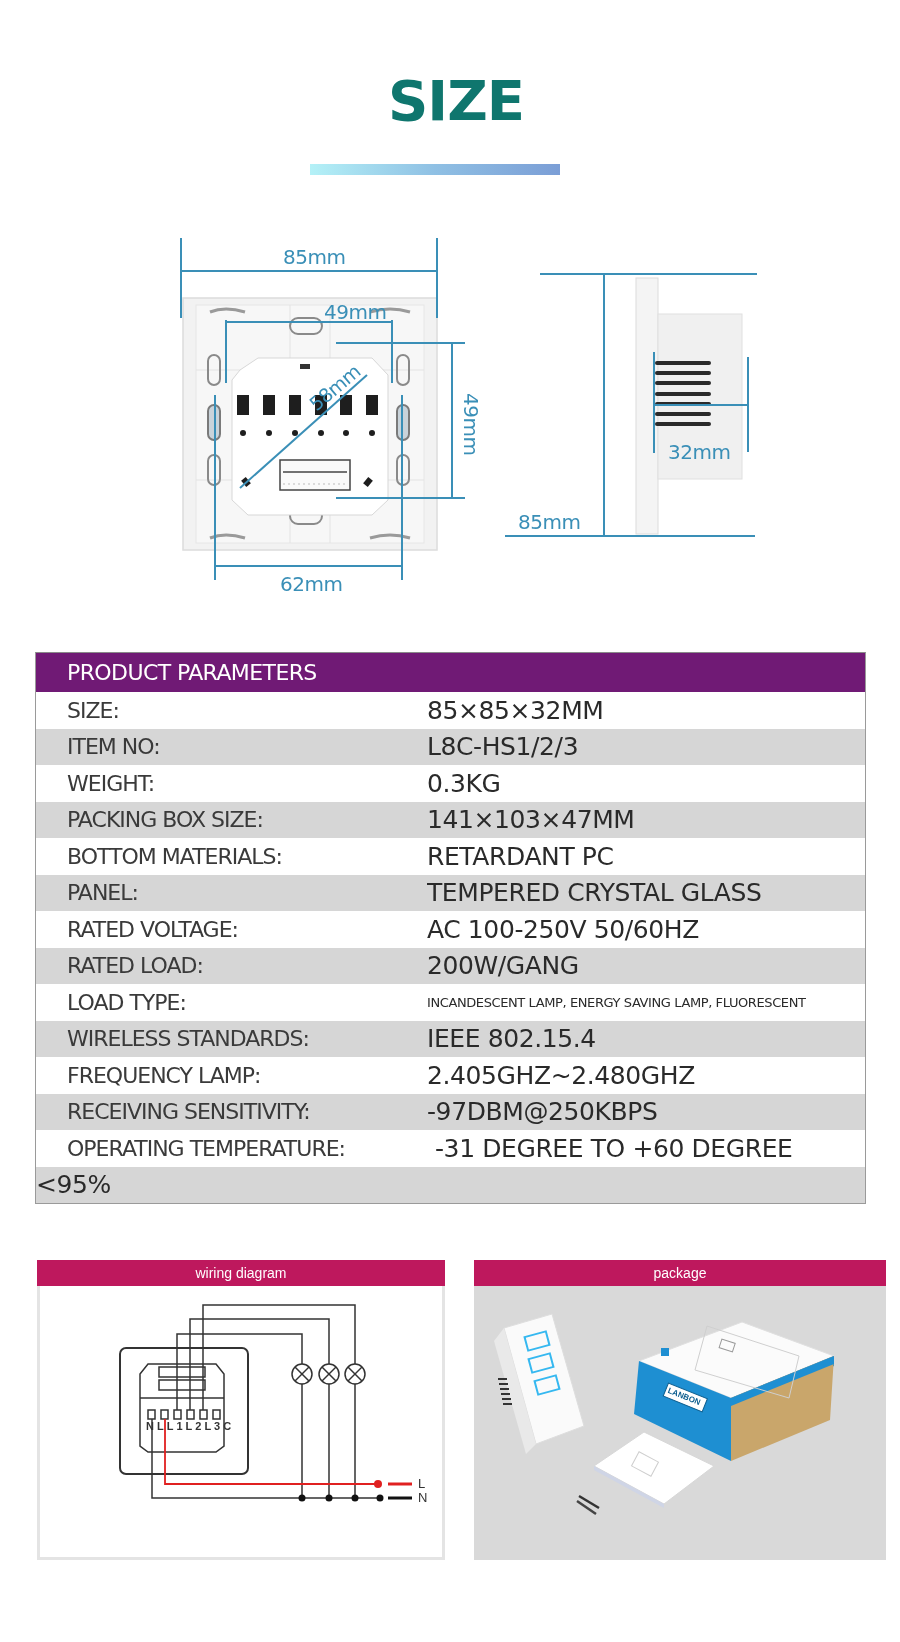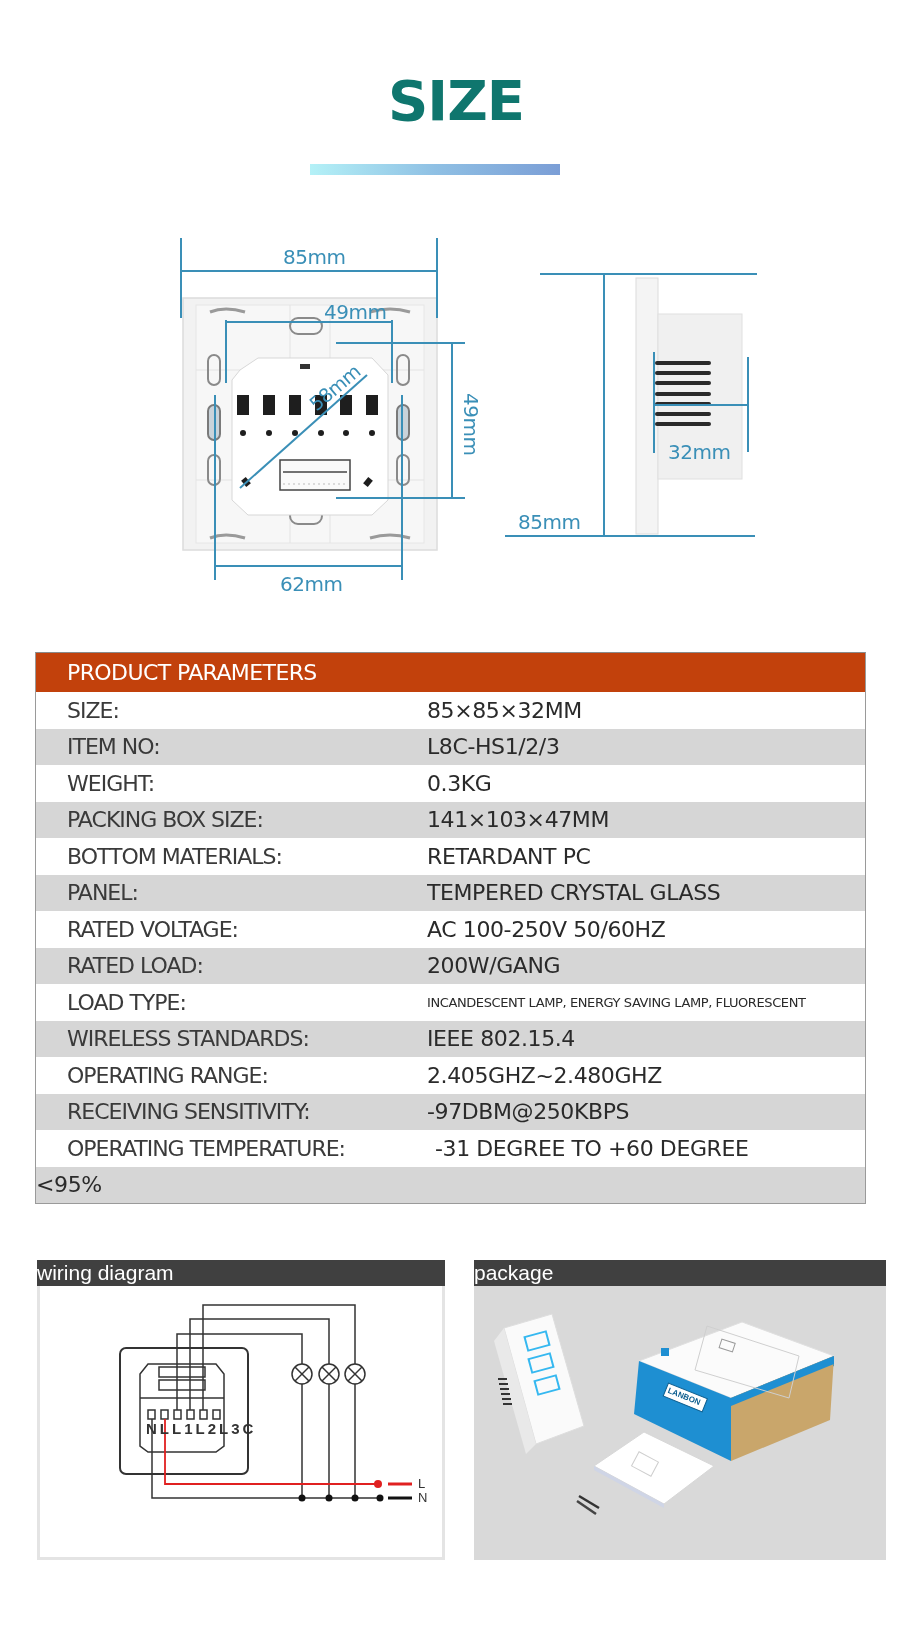--- a/index.html
+++ b/index.html
@@ -22,36 +22,36 @@
     color: #3a8fb7; letter-spacing: -0.5px;
   }
   .dim-label.rot { transform: rotate(90deg); transform-origin: left top; }
   .dim-label.diag { transform: rotate(-40deg); transform-origin: left top; font-size: 19px; }
 
   .params {
     position: absolute; left: 35px; top: 652px; width: 831px;
     border: 1px solid #9a9a9a; border-top: 1px solid #8a8a8a;
   }
   .params-header {
-    height: 39px; background: #c2410c; color: #ffffff;
+    height: 39px; background: #701a75; color: #ffffff;
     font-family: "DejaVu Sans", sans-serif; font-size: 22px;
     padding-left: 31px; line-height: 40px; letter-spacing: -0.6px;
   }
   .prow { height: 36.5px; display: flex; align-items: center; font-family: "DejaVu Sans", sans-serif; color: #2a2a2a; gap: 16px; }
   .prow:nth-child(odd) { background: #ffffff; }
   .prow:nth-child(even) { background: #d6d6d6; }
   .pkey { width: 375px; padding-left: 31px; font-size: 22px; color: #3a3a3a; letter-spacing: -1px; white-space: nowrap; }
-  .pval { flex: 1; font-size: 22px; letter-spacing: -0.4px; white-space: nowrap; overflow: hidden; }
+  .pval { flex: 1; font-size: 25px; letter-spacing: -0.4px; white-space: nowrap; overflow: hidden; }
   .pval.small { font-size: 13px; letter-spacing: -0.4px; }
   .pval.indent { padding-left: 8px; }
 
   .panel { position: absolute; top: 1260px; height: 300px; }
   .panel-header {
-    height: 26px; background: #404040; color: #ffffff; text-align: left;
-    font-family: "Liberation Sans", sans-serif; font-size: 21px; line-height: 26px;
+    height: 26px; background: #be185d; color: #ffffff; text-align: center;
+    font-family: "Liberation Sans", sans-serif; font-size: 14px; line-height: 26px;
   }
   .panel-wiring { left: 37px; width: 408px; border: 3px solid #e4e4e4; border-top: none; }
   .panel-wiring .panel-body { background: #ffffff; height: 271px; position: relative; }
   .panel-package { left: 451px; width: 412px; margin-left: 23px; }
   .panel-package .panel-body { background: #d9d9d9; height: 274px; position: relative; overflow: hidden; }
   .panel-wiring .panel-header { margin-left: -3px; margin-right: -3px; }
 </style>
 </head>
 <body>
 
@@ -190,21 +190,21 @@
       </div>
     <div class="prow">
         <span class="pkey">LOAD TYPE:</span>
         <span class="pval small">INCANDESCENT LAMP, ENERGY SAVING LAMP, FLUORESCENT</span>
       </div>
     <div class="prow">
         <span class="pkey">WIRELESS STANDARDS:</span>
         <span class="pval">IEEE 802.15.4</span>
       </div>
     <div class="prow">
-        <span class="pkey">OPERATING RANGE:</span>
+        <span class="pkey">FREQUENCY LAMP:</span>
         <span class="pval">2.405GHZ~2.480GHZ</span>
       </div>
     <div class="prow">
         <span class="pkey">RECEIVING SENSITIVITY:</span>
         <span class="pval">-97DBM@250KBPS</span>
       </div>
     <div class="prow">
         <span class="pkey">OPERATING TEMPERATURE:</span>
         <span class="pval indent">-31 DEGREE TO +60 DEGREE</span>
       </div>
@@ -258,21 +258,21 @@
       <line x1="348" y1="198" x2="372" y2="198" stroke="#e02020" stroke-width="3"></line>
 
       <g fill="#111">
         <circle cx="262" cy="212" r="3.5"></circle>
           <circle cx="289" cy="212" r="3.5"></circle>
         <circle cx="315" cy="212" r="3.5"></circle>
           <circle cx="340" cy="212" r="3.5"></circle>
       </g>
       <line x1="348" y1="212" x2="372" y2="212" stroke="#111" stroke-width="3"></line>
     </svg>
-    <div style="position:absolute;left:106px;top:134px;font-size:15px;font-weight:bold;color:#333;font-family:'Liberation Sans',sans-serif;letter-spacing:3px;">
+    <div style="position:absolute;left:106px;top:134px;font-size:11px;font-weight:bold;color:#333;font-family:'Liberation Sans',sans-serif;letter-spacing:3px;">
       <span>N</span><span>L</span><span>L1</span><span>L2</span><span>L3</span><span>C</span>
     </div>
     <div style="position:absolute;left:378px;top:190px;font-size:13px;color:#333;font-family:'Liberation Sans',sans-serif;">L</div>
     <div style="position:absolute;left:378px;top:204px;font-size:13px;color:#333;font-family:'Liberation Sans',sans-serif;">N</div>
   </div>
 </div>
 
 <div class="panel panel-package">
   <div class="panel-header">package</div>
   <div class="panel-body">

